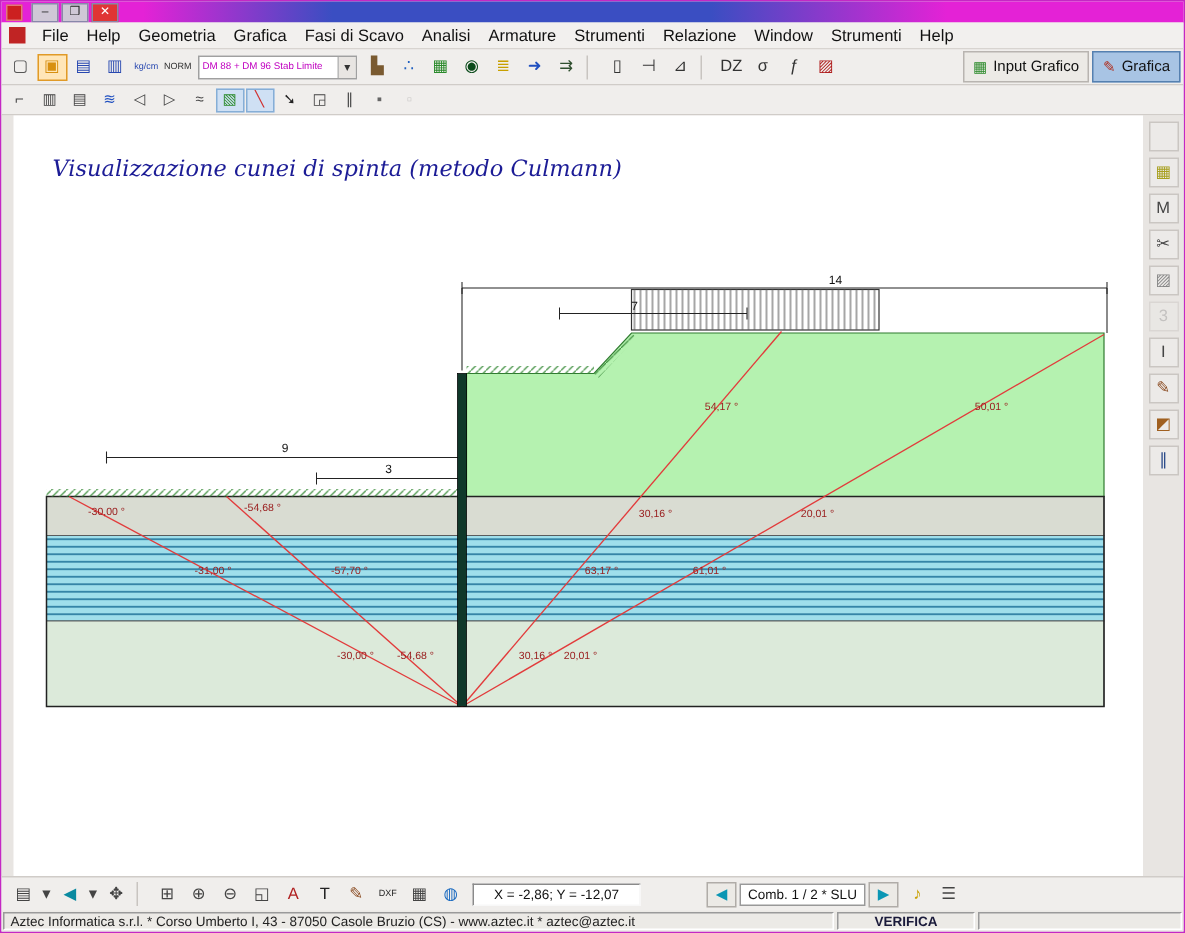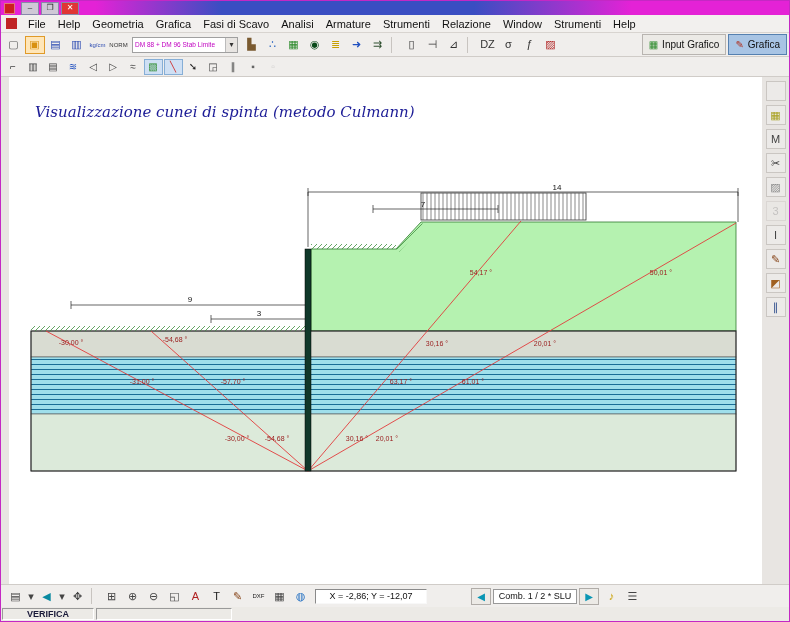--- a/index.html
+++ b/index.html
@@ -273,17 +273,18 @@
     </div>
     <span class="gap"></span>
     <div class="navbtn">◀</div>
     <div class="combbox">Comb. 1 / 2 * SLU</div>
     <div class="navbtn">▶</div>
     <div class="tbtn" style="color:#c8a000;">♪</div>
     <div class="tbtn">☰</div>
   </div>
 
   <div class="statusbar">
+    <div class="spanel left">Aztec Informatica s.r.l. * Corso Umberto I, 43 - 87050 Casole Bruzio (CS)  -  www.aztec.it * aztec@aztec.it</div>
     <div class="spanel verifica">VERIFICA</div>
     <div class="spanel endfill"></div>
   </div>
 
 </div>
 
 </body></html>

